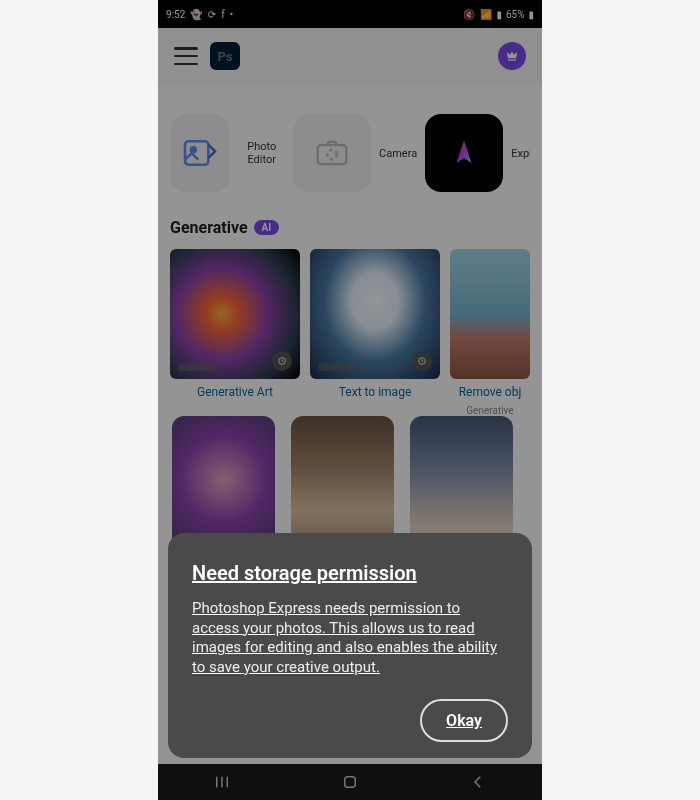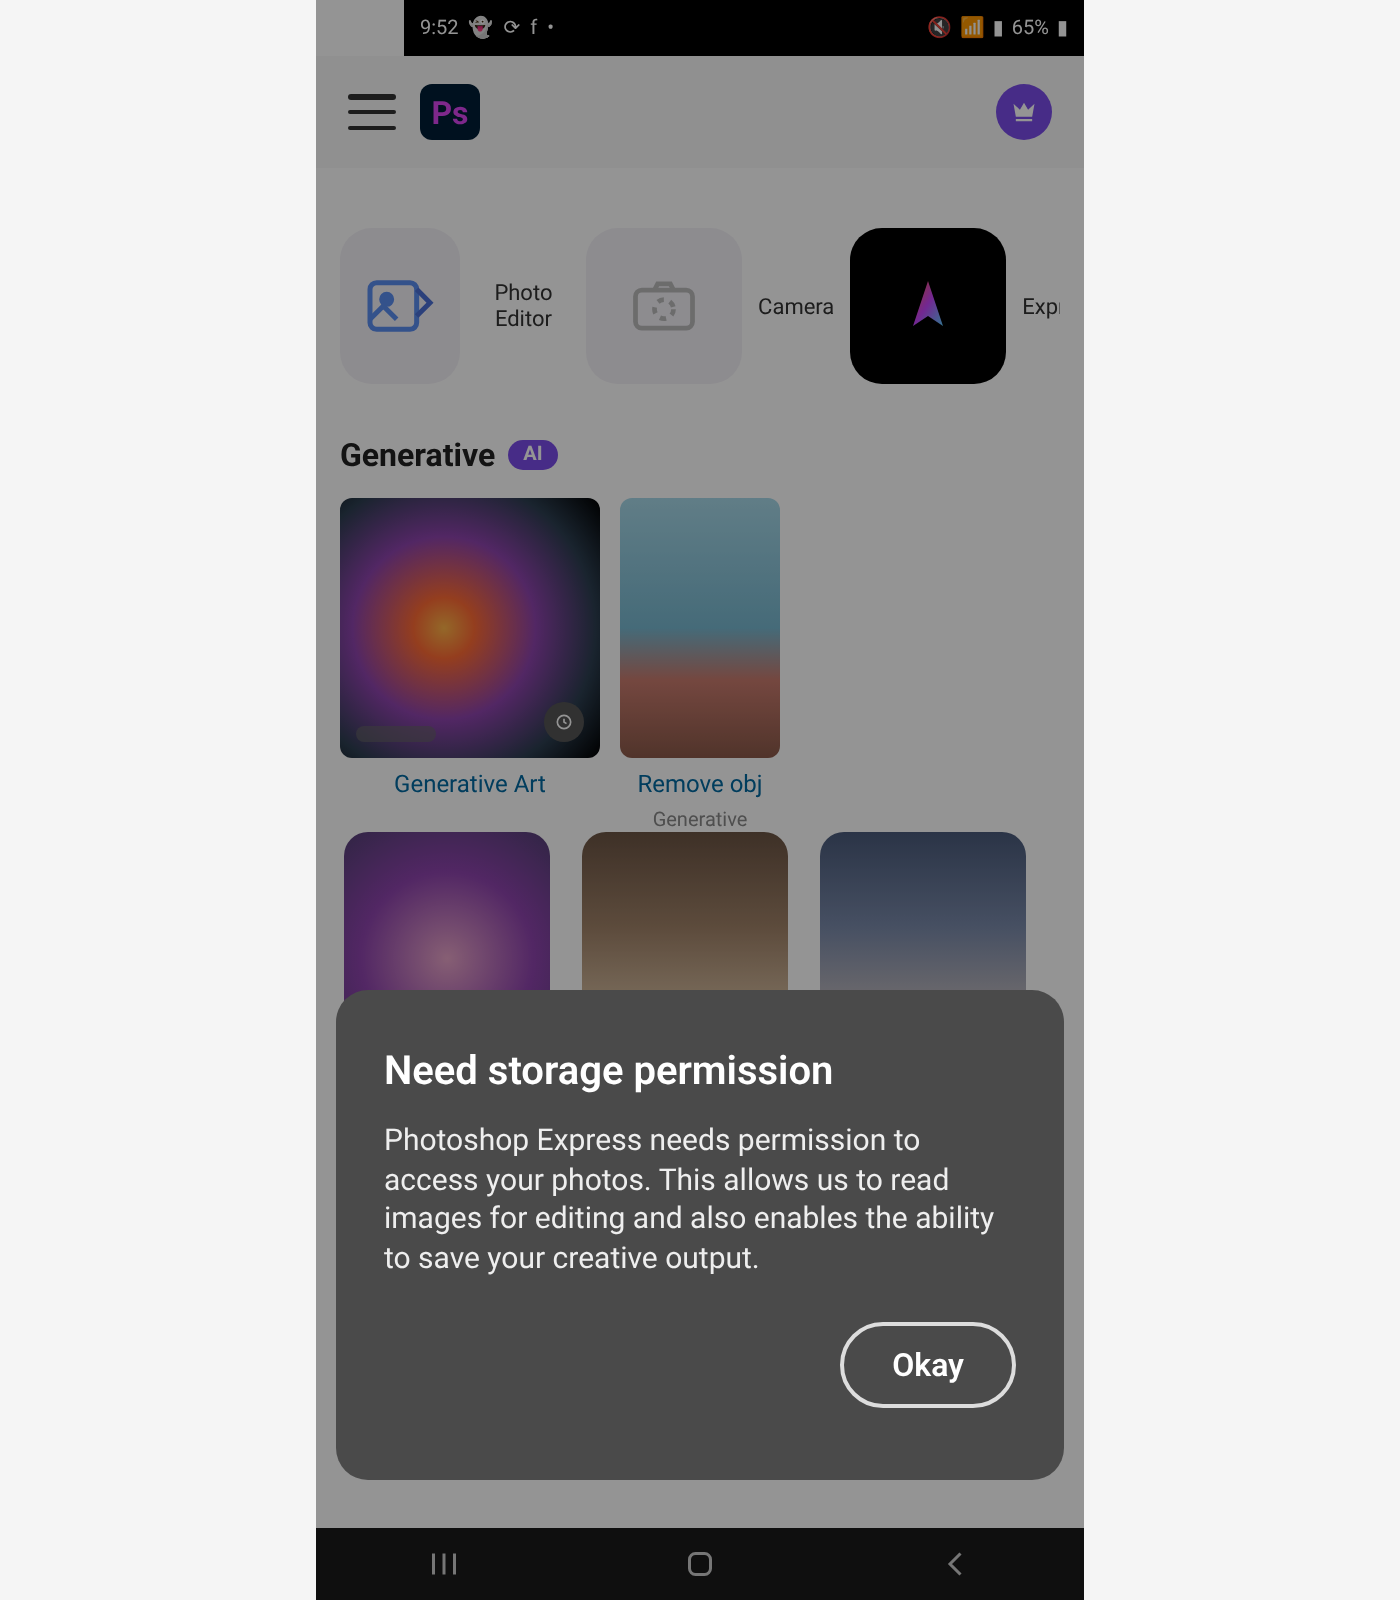--- a/index.html
+++ b/index.html
@@ -1,46 +1,46 @@
 <!DOCTYPE html>
 <html><head>
   <meta charset="utf-8">
   <style>
     * { margin: 0; padding: 0; box-sizing: border-box; font-family: -apple-system, BlinkMacSystemFont, 'Segoe UI', Roboto, sans-serif; }
     body { background: #f5f5f5; display: flex; justify-content: center; align-items: flex-start; }
     .phone { width: 384px; height: 800px; background: #fff; position: relative; overflow: hidden; margin: 0 auto; }
-    .status-bar { height: 28px; background: #000; color: #fff; font-size: 10px; display: flex; justify-content: space-between; align-items: center; padding: 12px 8px; margin-left: 44px; }
+    .status-bar { height: 28px; background: #000; color: #fff; font-size: 10px; display: flex; justify-content: space-between; align-items: center; padding: 12px 8px; }
     .status-left { display: flex; gap: 5px; align-items: center; }
     .status-right { display: flex; gap: 4px; align-items: center; }
     .header { height: 56px; display: flex; align-items: center; justify-content: space-between; padding: 0 16px; background: #f8f8f8; }
     .header-left { display: flex; align-items: center; gap: 12px; }
     .menu-icon { width: 24px; height: 18px; display: flex; flex-direction: column; justify-content: space-between; cursor: pointer; }
     .menu-icon span { display: block; height: 2.5px; background: #333; border-radius: 2px; }
-    .app-logo { width: 30px; height: 28px; background: #001e36; border-radius: 6px; display: flex; align-items: center; justify-content: center; color: #d946ef; font-size: 16px; font-weight: bold; }
+    .app-logo { width: 30px; height: 28px; background: #001e36; border-radius: 6px; display: flex; align-items: center; justify-content: center; color: #737373; font-size: 13px; font-weight: bold; }
     .premium { width: 28px; height: 28px; background: #7a4de8; border-radius: 50%; display: flex; align-items: center; justify-content: center; }
     .content { padding: 0 12px; height: calc(100% - 68px - 36px); overflow: hidden; }
     .tools-row { display: flex; gap: 8px; margin-top: 30px; overflow: hidden; }
     .tool-item { flex: 0 0 78px; display: flex; align-items: center; gap: 8px; }
     .tool-icon { width: 78px; height: 78px; background: #f3f1f7; border-radius: 16px; display: flex; align-items: center; justify-content: center; }
     .tool-label { font-size: 11px; color: #333; text-align: center; }
     .section-title { display: flex; align-items: center; gap: 6px; margin-top: 26px; margin-bottom: 12px; }
     .section-title h2 { font-size: 16px; font-weight: 700; color: #222; }
     .ai-badge { background: #7a4de8; color: #fff; font-size: 10px; font-weight: 700; padding: 2px 8px; border-radius: 10px; }
     .gen-row { display: flex; gap: 10px; overflow: hidden; }
     .gen-item { flex: 0 0 130px; display: flex; flex-direction: column; align-items: center; gap: 6px; }
     .gen-thumb { width: 130px; height: 130px; border-radius: 6px; position: relative; }
     .gen-badge { position: absolute; bottom: 8px; right: 8px; width: 20px; height: 20px; background: #555; border-radius: 50%; display:flex; align-items:center; justify-content:center;}
     .gen-stub { position: absolute; bottom: 8px; left: 8px; width: 40px; height: 8px; background: #666; border-radius: 4px; opacity: 0.6;}
     .gen-label { font-size: 12px; color: #0369a1; }
     .gen-sublabel { font-size: 10px; color: #888; }
     .quick-title { font-size: 16px; font-weight: 700; color: #222; margin-top: 48px; margin-bottom: 12px; }
     .quick-row { display: flex; gap: 16px; overflow: hidden; padding-left: 2px;}
     .quick-item { flex: 0 0 103px; height: 158px; border-radius: 12px; }
     .overlay { position: absolute; inset: 0; background: rgba(0,0,0,0.42); z-index: 10; }
-    .dialog { position: absolute; left: 10px; right: 10px; bottom: 60px; background: #4a4a4a; color: #fff; border-radius: 16px; padding: 28px 24px 36px 24px; z-index: 20; }
+    .dialog { position: absolute; left: 10px; right: 10px; bottom: 42px; background: #4a4a4a; color: #fff; border-radius: 16px; padding: 28px 24px 16px 24px; z-index: 20; text-decoration: underline; }
     .dialog h3 { font-size: 20px; font-weight: 600; margin-bottom: 14px; }
     .dialog p { font-size: 15px; line-height: 1.3; color: #eee; }
     .dialog-actions { display: flex; justify-content: flex-end; margin-top: 22px; }
     .dialog-btn { border: 2px solid #ddd; background: transparent; color: #fff; font-size: 16px; font-weight: 600; padding: 10px 24px; border-radius: 24px; cursor: pointer; text-align: center; }
     .nav-bar { position: absolute; bottom: 0; left: 0; right: 0; height: 36px; background: #1a1a1a; display: flex; justify-content: space-around; align-items: center; z-index: 5; }
     .nav-btn { width: 20px; height: 20px; color: #ccc; display: flex; align-items: center; justify-content: center; }
     .thumb1 { background: radial-gradient(circle at 40% 50%, #ffb347 0%, #ff6b35 15%, #8e44ad 45%, #2c3e50 75%, #000 100%); }
     .thumb2 { background: radial-gradient(ellipse at 50% 40%, #ffffff 0%, #e8f4ff 25%, #4a7ba6 55%, #1a2a4a 100%); }
     .thumb3 { background: linear-gradient(180deg, #a7d8e8 0%, #78b8d0 50%, #c97b6e 70%, #8b5a4a 100%); }
     .quick1 { background: radial-gradient(circle at 50% 40%, #e8a4c8 0%, #8e44ad 40%, #2c3e50 100%); }
@@ -143,20 +143,32 @@
           <div class="gen-stub"></div>
           <div class="gen-badge">
               <svg width="10" height="10" viewBox="0 0 24 24" fill="none" stroke="#fff" stroke-width="2">
                 <circle cx="12" cy="12" r="8"></circle>
                 <path d="M12 8v4l3 2"></path>
               </svg>
             </div>
         </div>
         <span class="gen-label">Generative Art</span>
       </div>
+      <div class="gen-item">
+        <div class="gen-thumb thumb2">
+          <div class="gen-stub"></div>
+          <div class="gen-badge">
+              <svg width="10" height="10" viewBox="0 0 24 24" fill="none" stroke="#fff" stroke-width="2">
+                <circle cx="12" cy="12" r="8"></circle>
+                <path d="M12 8v4l3 2"></path>
+              </svg>
+            </div>
+        </div>
+        <span class="gen-label">Text to image</span>
+      </div>
       <div class="gen-item" style="flex:0 0 80px;">
         <div class="gen-thumb thumb3" style="width:80px;"></div>
         <span class="gen-label" style="white-space:nowrap;">Remove obj</span>
         <span class="gen-sublabel">Generative</span>
       </div>
     </div>
 
     <div class="quick-row">
       <div class="quick-item quick1"></div>
       <div class="quick-item quick2"></div>

